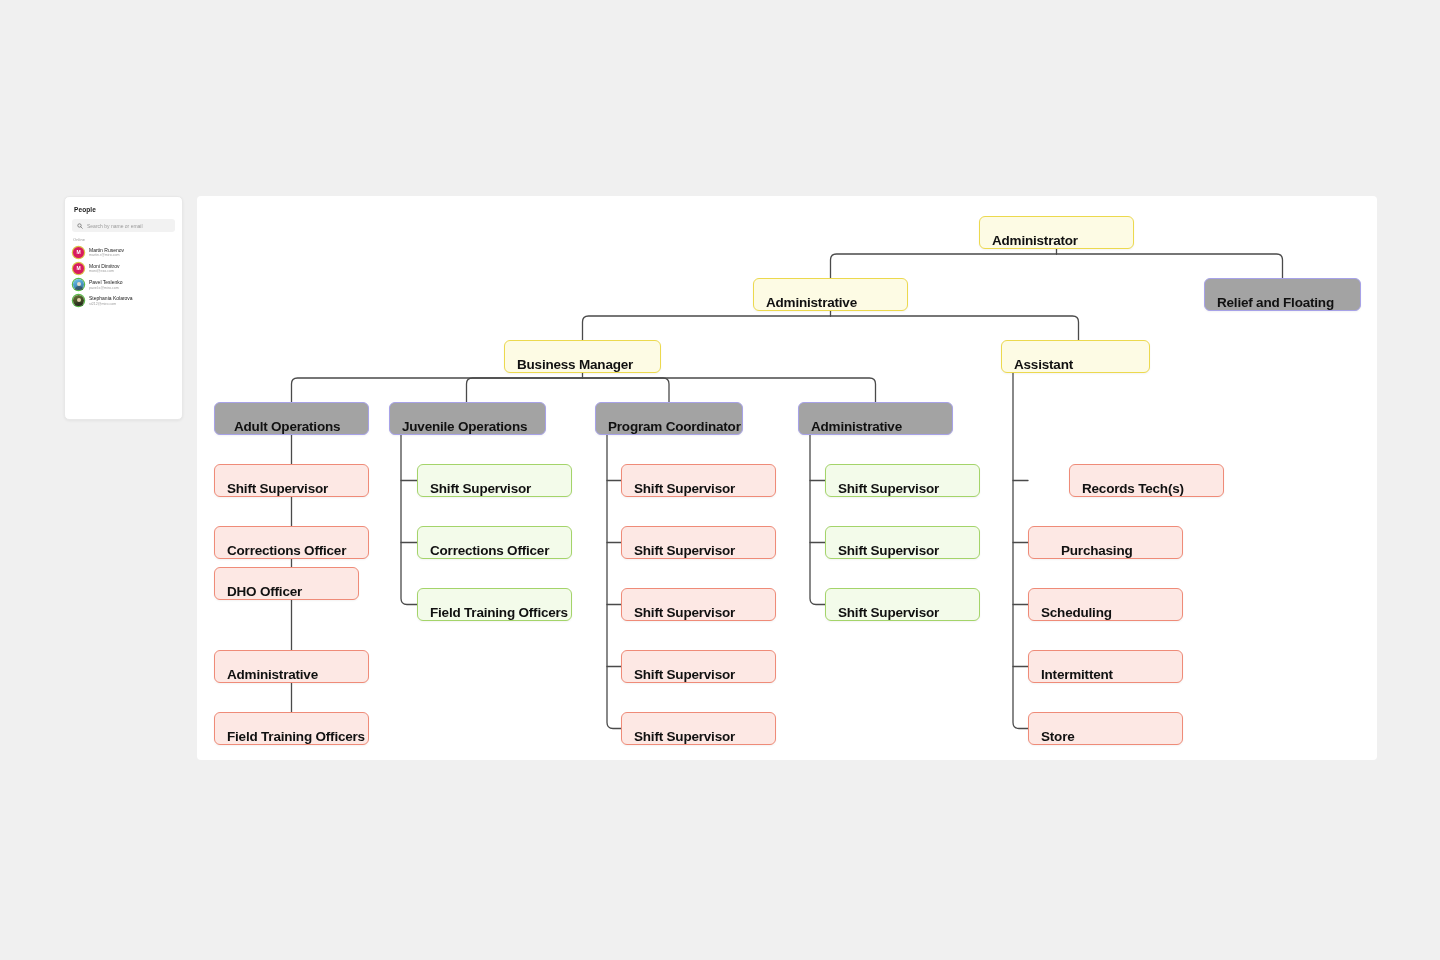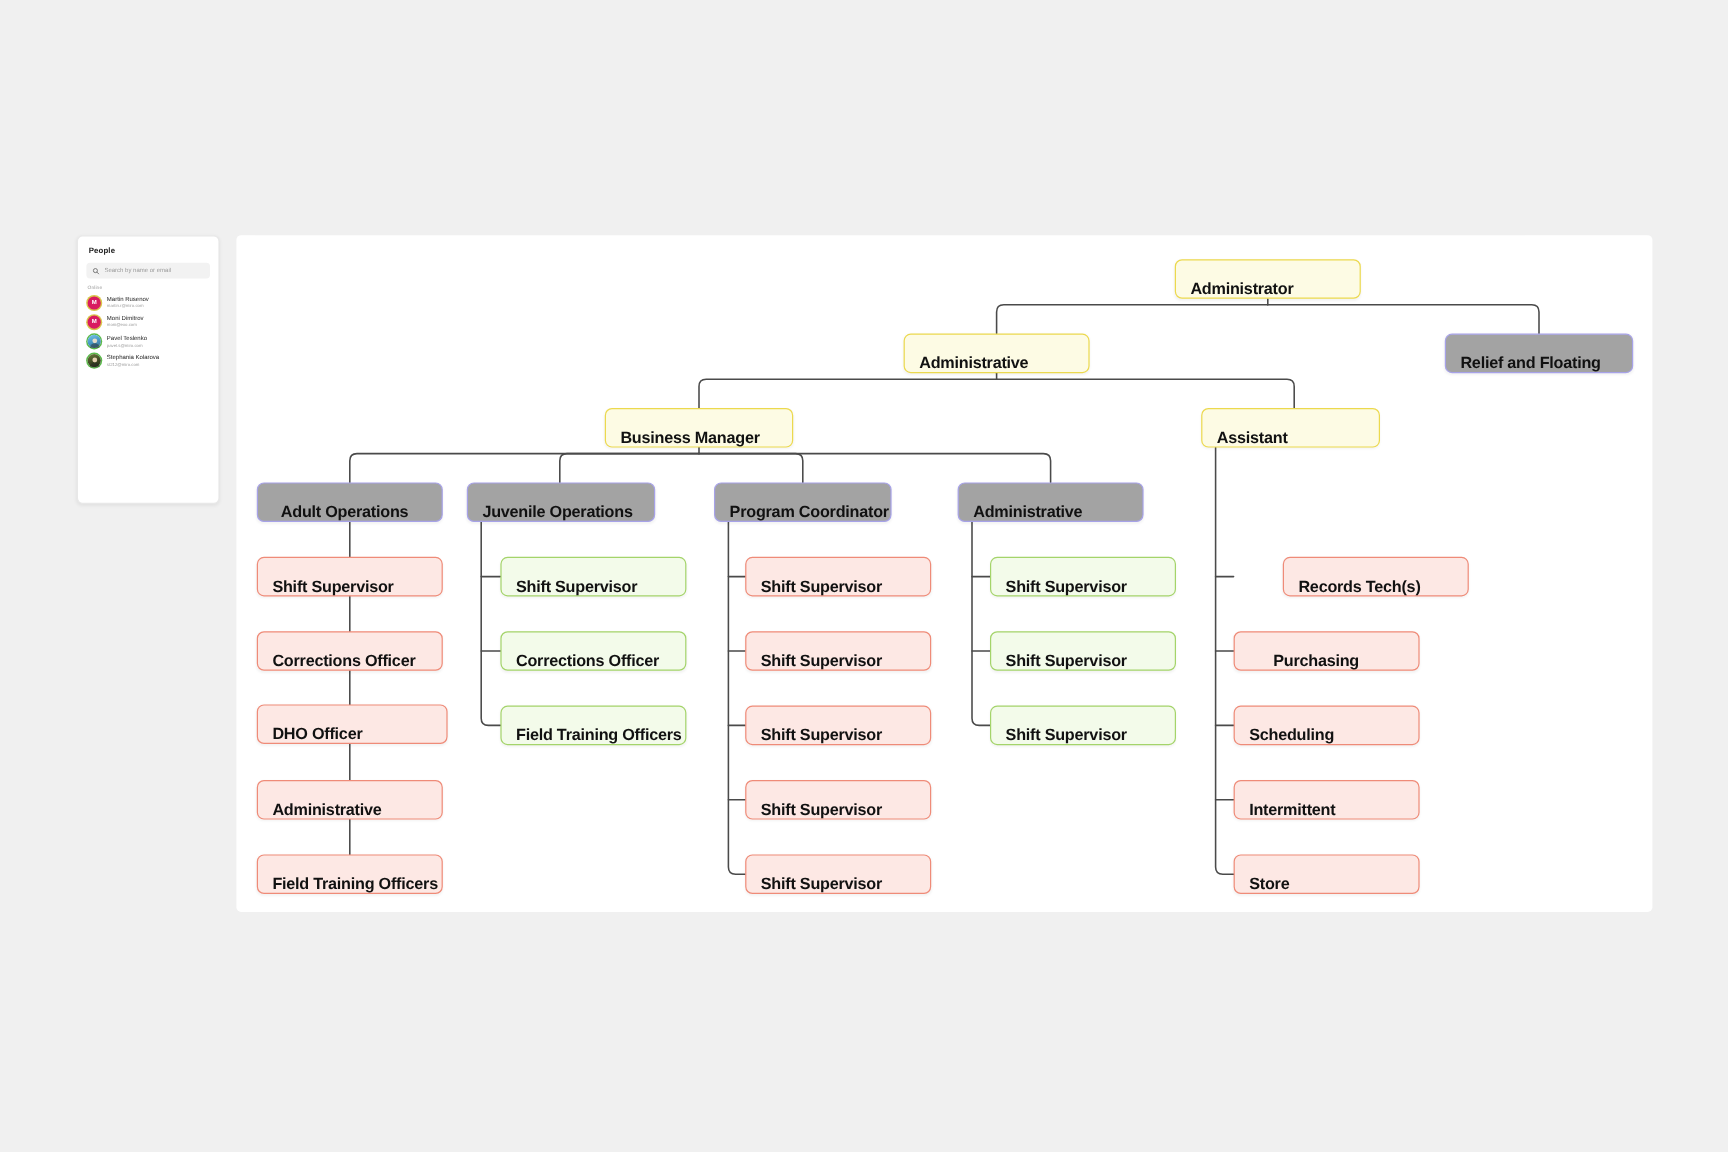--- a/index.html
+++ b/index.html
@@ -284,21 +284,21 @@
         </div>
         <div class="node t-lavender" style="left: 601px; top: 206px; width: 155px; height: 33px;">
           <span>Administrative</span>
         </div>
         <div class="node t-pink" style="left: 17px; top: 268px; width: 155px; height: 33px;">
           <span>Shift Supervisor</span>
         </div>
         <div class="node t-pink" style="left: 17px; top: 330px; width: 155px; height: 33px;">
           <span>Corrections Officer</span>
         </div>
-        <div class="node t-pink" style="left: 17px; top: 391px; width: 159px; height: 33px;">
+        <div class="node t-pink" style="left: 17px; top: 371px; width: 145px; height: 33px;">
           <span>DHO Officer</span>
         </div>
         <div class="node t-pink" style="left: 17px; top: 454px; width: 155px; height: 33px;">
           <span>Administrative</span>
         </div>
         <div class="node t-pink" style="left: 17px; top: 516px; width: 155px; height: 33px;">
           <span>Field Training Officers</span>
         </div>
         <div class="node t-green" style="left: 220px; top: 268px; width: 155px; height: 33px;">
           <span>Shift Supervisor</span>

